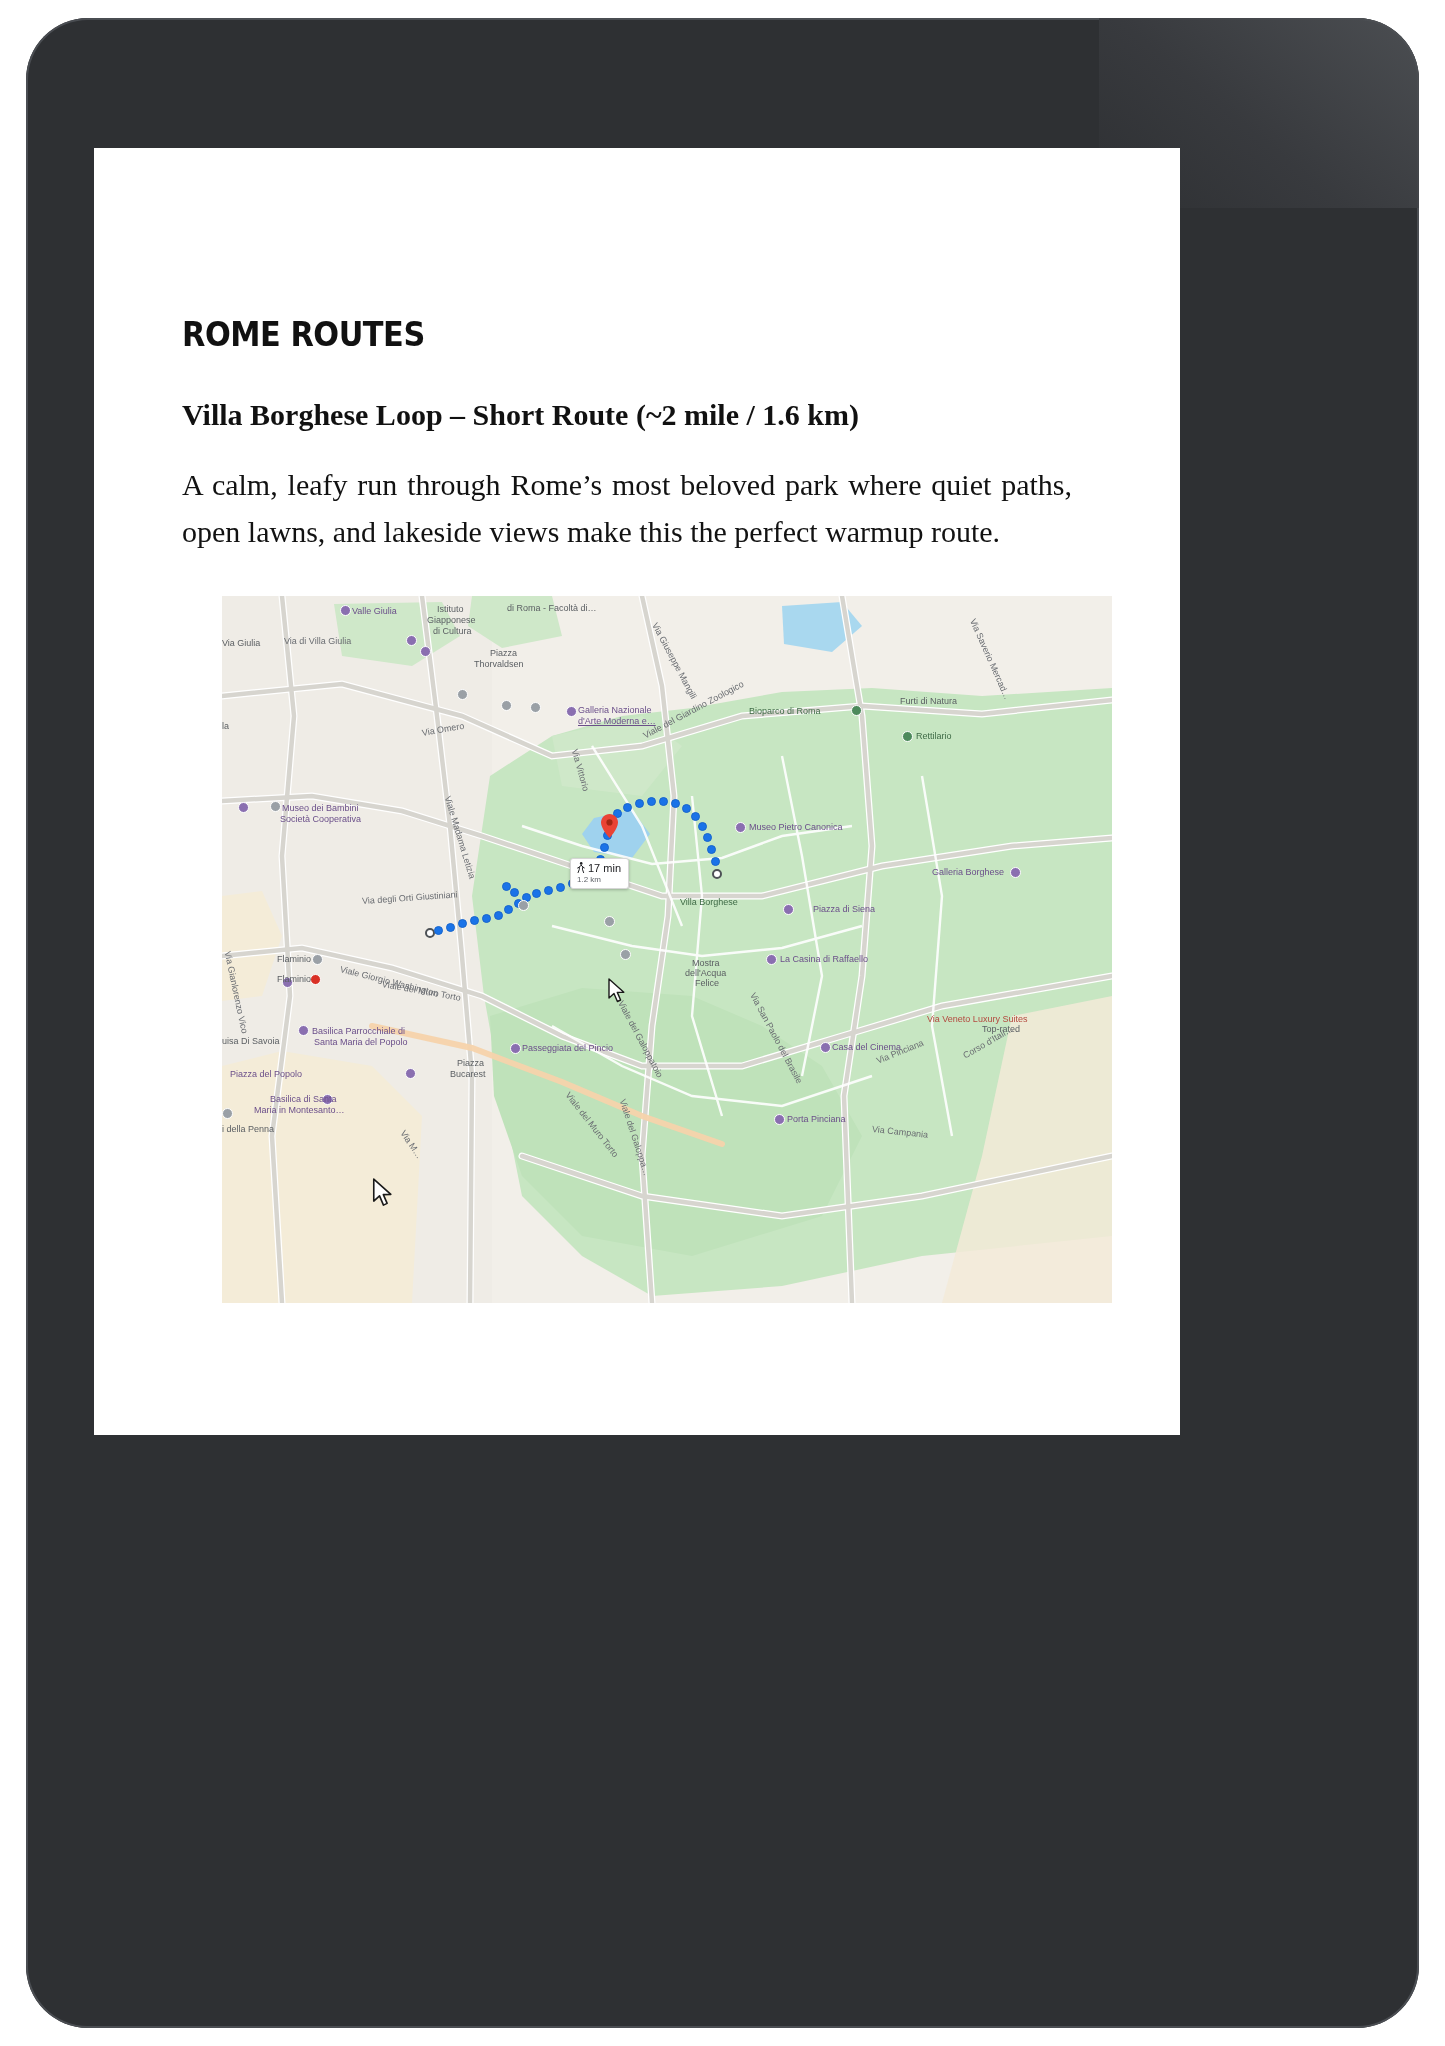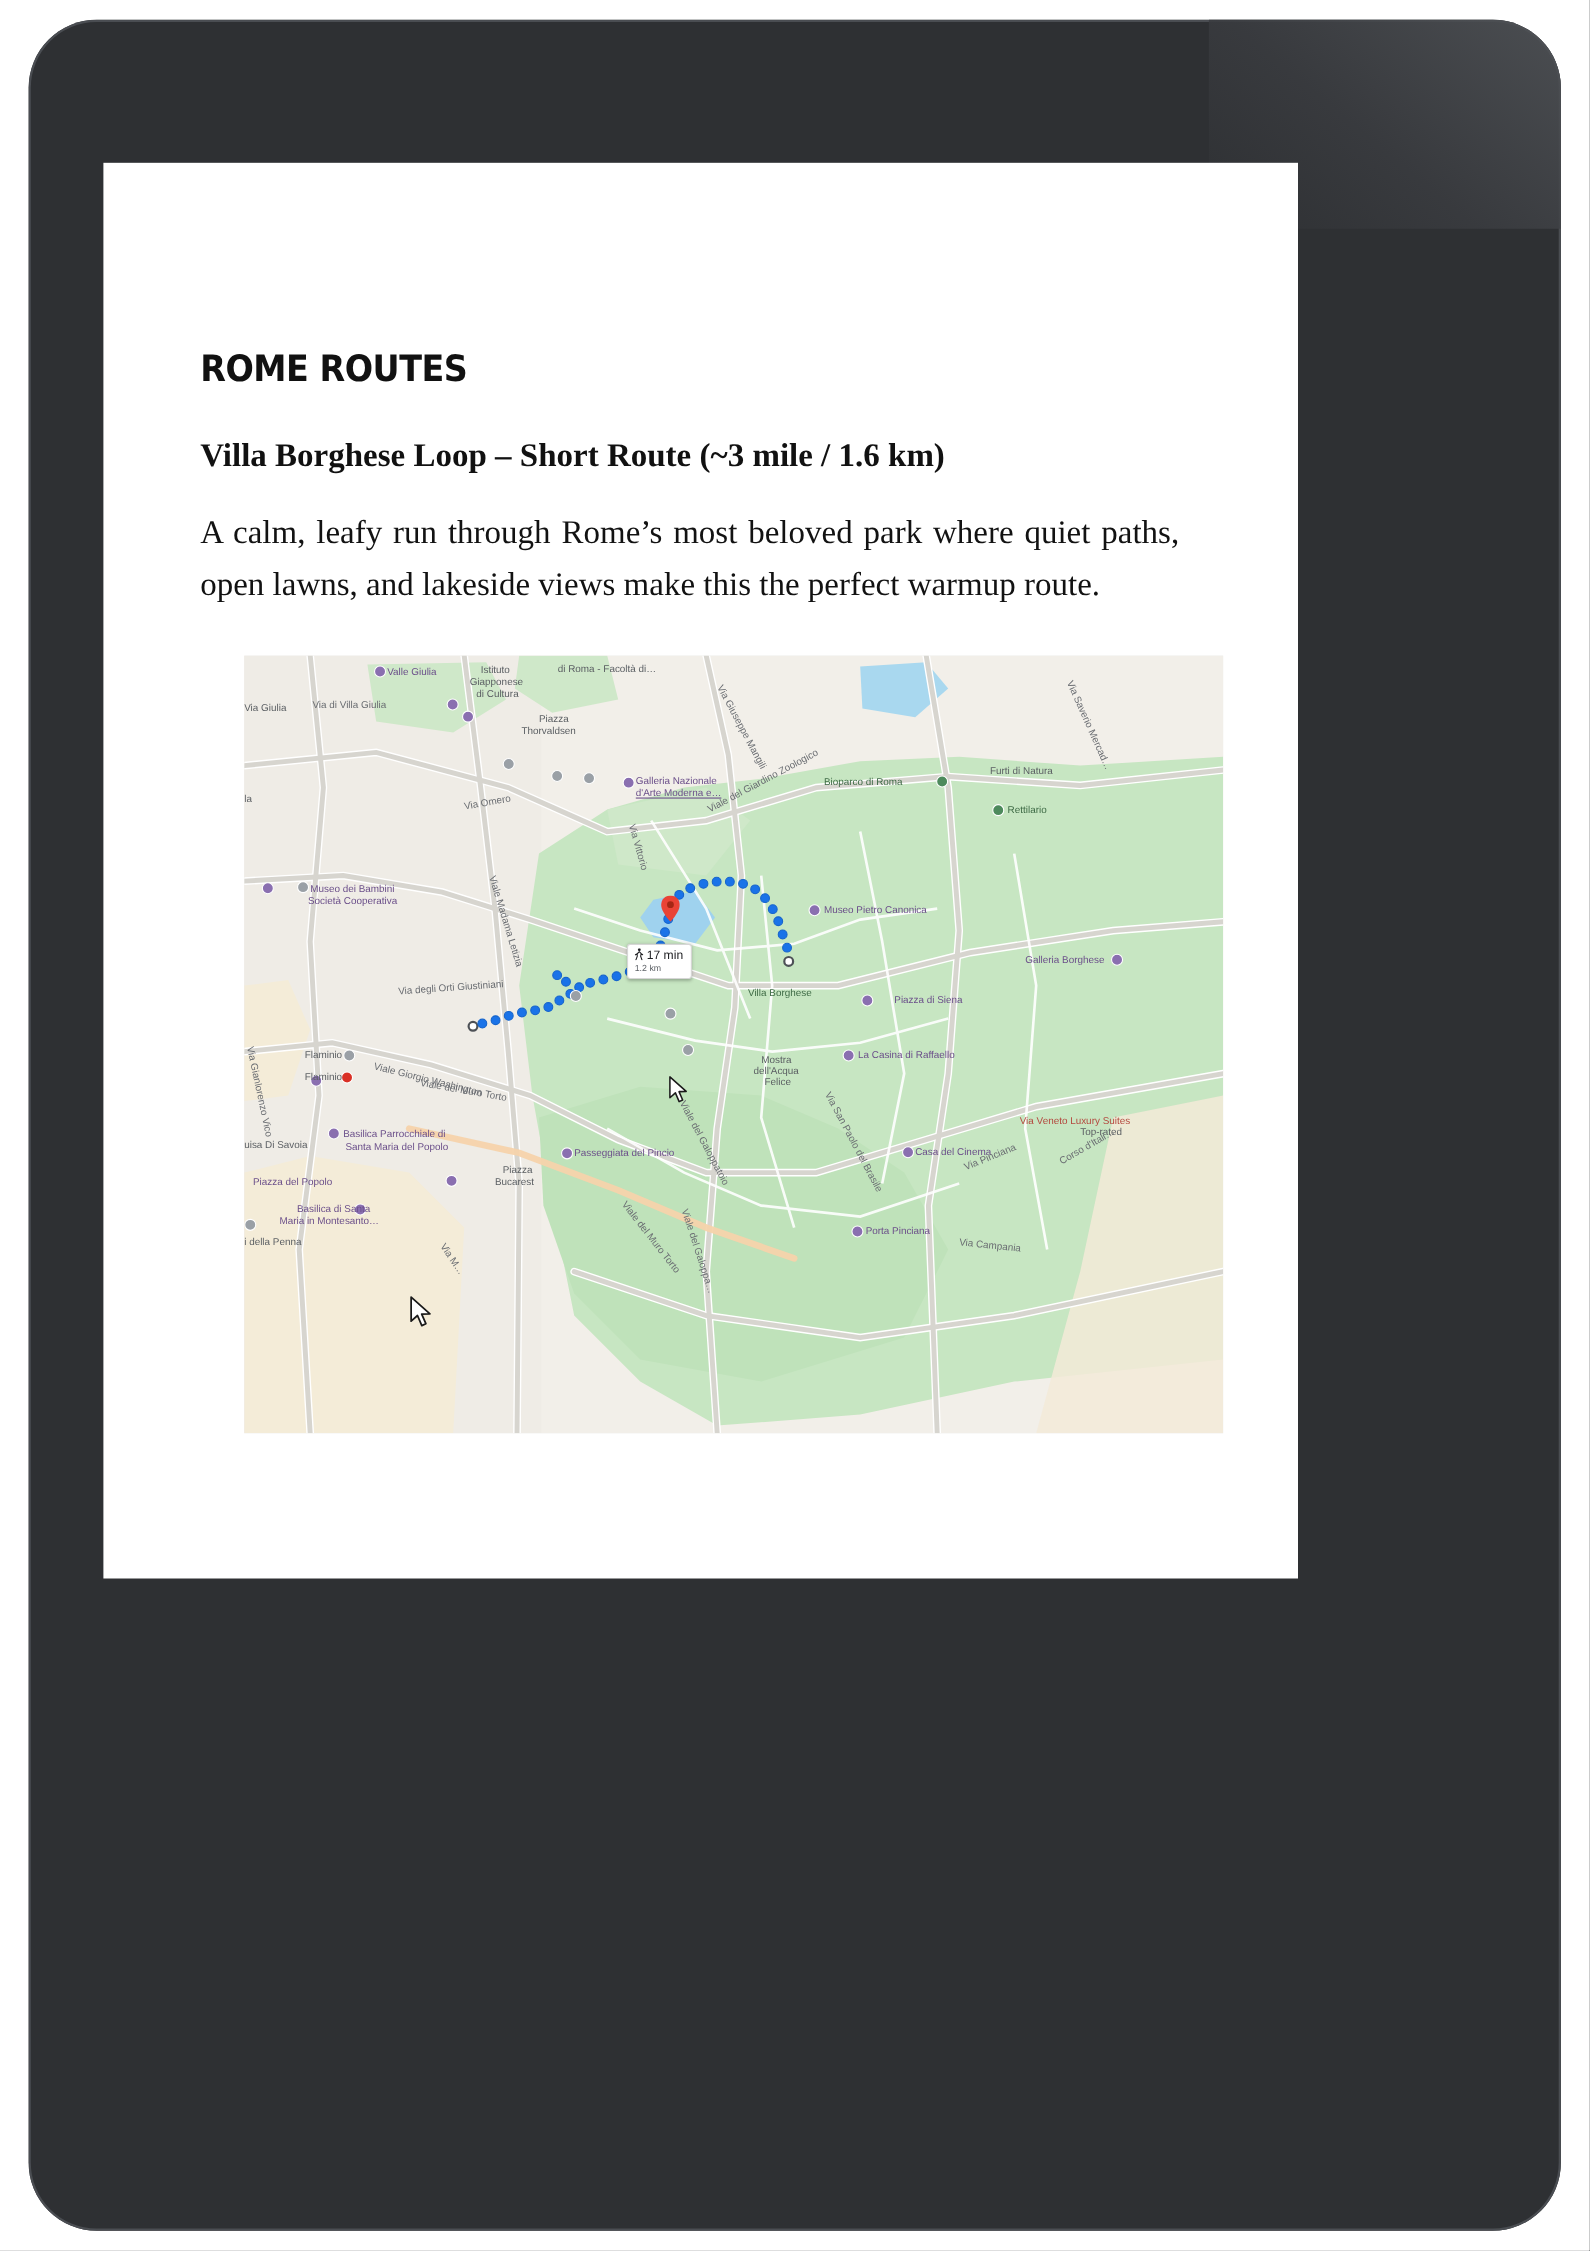--- a/index.html
+++ b/index.html
@@ -177,21 +177,21 @@
 <body>
 
 <div id="device-frame">
   <div id="device-bezel-gloss"></div>
 
   <div id="device-screen">
     <div id="doc">
 
       <h1 id="page-title">ROME ROUTES</h1>
 
-      <h2 id="route-heading">Villa Borghese Loop – Short Route (~3 mile / 1.6 km)</h2>
+      <h2 id="route-heading">Villa Borghese Loop – Short Route (~2 mile / 1.6 km)</h2>
 
       <p id="route-description">A calm, leafy run through Rome’s most beloved park where quiet paths, open lawns, and lakeside views make this the perfect warmup route.</p>
 
       <figure id="map-figure">
 
         <svg id="map-canvas" viewBox="0 0 890 707" preserveAspectRatio="none">
 
           <rect x="0" y="0" width="890" height="707" fill="#f2efe9"></rect>
 
           <rect x="0" y="0" width="270" height="707" fill="#efece6"></rect>

